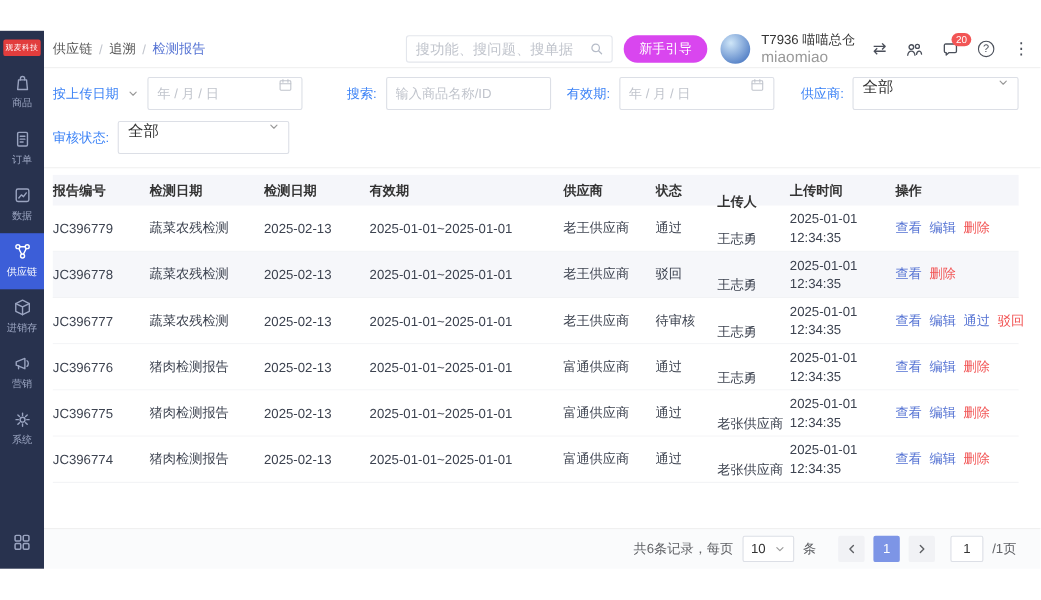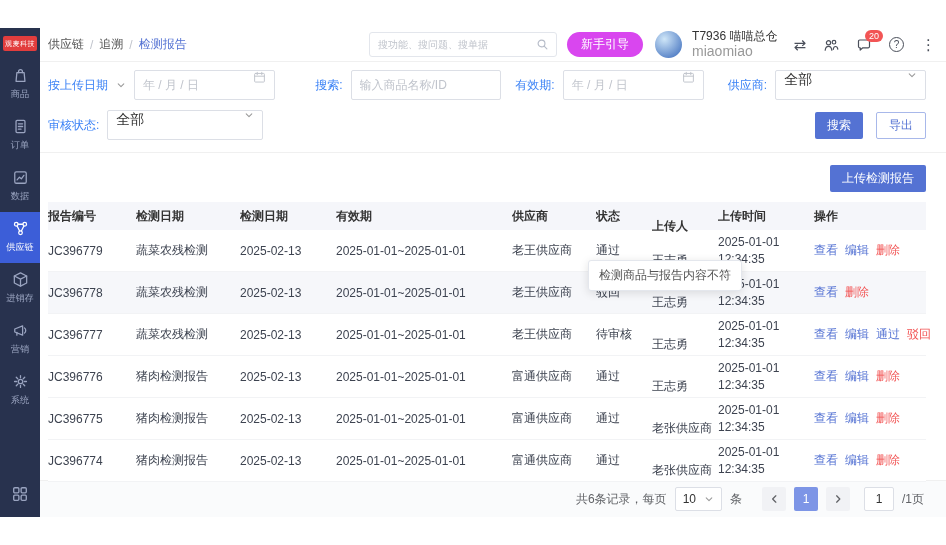--- a/index.html
+++ b/index.html
@@ -20,21 +20,21 @@
 
   
   .main{flex:1;display:flex;flex-direction:column;min-width:0;background:#fff;}
 
   
   .header{height:34px;display:flex;align-items:center;padding:0 10px 0 8px;border-bottom:1px solid #f0f0f0;flex-shrink:0;}
   .breadcrumb{font-size:12px;color:#555;display:flex;gap:6px;align-items:center;white-space:nowrap;}
   .breadcrumb .sep{color:#c0c4cc;}
   .breadcrumb .current{color:#5472d3;}
   .hdr-search{margin-left:auto;position:relative;width:188px;height:25px;border:1px solid #e3e6ec;border-radius:3px;display:flex;align-items:center;padding:0 26px 0 8px;background:#fff;}
-  .hdr-search input{border:none;outline:none;width:100%;font-size:10px;color:#333;background:transparent;}
+  .hdr-search input{border:none;outline:none;width:100%;font-size:13px;color:#333;background:transparent;}
   input::placeholder{color:#c0c4cc;}
   .hdr-search svg{position:absolute;right:7px;width:13px;height:13px;stroke:#b6bcc8;fill:none;stroke-width:1.4;stroke-linecap:round;}
   .guide-btn{margin-left:10px;background:#d946ef;color:#fff;font-size:12px;padding:4px 14px;border-radius:13px;border:none;cursor:pointer;white-space:nowrap;}
   .user{display:flex;align-items:center;margin-left:12px;gap:10px;cursor:pointer;}
   .avatar{width:27px;height:27px;border-radius:50%;background:radial-gradient(circle at 35% 30%,#cfe6f8,#5b86c9 75%);flex-shrink:0;}
   .user-meta{display:flex;flex-direction:column;line-height:1.2;}
   .user-name{font-size:12px;color:#333;white-space:nowrap;}
   .user-sub{font-size:14px;color:#999;}
   .hdr-icons{display:flex;align-items:center;gap:17px;margin-left:16px;color:#4a4f5a;}
   .hicon{font-size:15px;line-height:1;cursor:pointer;position:relative;display:flex;align-items:center;justify-content:center;}
@@ -254,31 +254,24 @@
       <div class="f-row">
         <span class="f-label">审核状态:</span>
         <div class="input-box select-box">
           <span class="val">全部</span>
           <span class="chev">
               <svg viewBox="0 0 12 10">
                 <path d="M2.5 3.5 6 7l3.5-3.5"></path>
               </svg>
             </span>
         </div>
-        <div class="f-actions">
-          <button class="btn-primary">搜索</button>
-          <button class="btn-outline">导出</button>
-        </div>
       </div>
     </section>
 
     <section class="table-section">
-      <div class="upload-row">
-        <button class="btn-primary">上传检测报告</button>
-      </div>
       <div class="table-wrap">
         <div class="thead">
           <span class="th c-id">报告编号</span>
           <span class="th c-name">检测日期</span>
           <span class="th c-date">检测日期</span>
           <span class="th c-validity">有效期</span>
           <span class="th c-supplier">供应商</span>
           <span class="th c-status">状态</span>
           <span class="th c-uploader">上传人</span>
           <span class="th c-time">上传时间</span>
@@ -369,21 +362,20 @@
     <span class="td c-status">通过</span>
     <span class="td c-uploader">老张供应商</span>
     <span class="td c-time"><span class="t1">2025-01-01</span><br><span class="t2">12:34:35</span></span>
     <span class="td c-actions">
                 <span class="act">查看</span>
                 <span class="act">编辑</span>
                 <span class="act danger">删除</span>
               </span>
   </div>
           </div>
-        <div class="tooltip">检测商品与报告内容不符</div>
       </div>
     </section>
 
     <footer class="pagination-bar">
       <span>共6条记录，每页</span>
       <div class="page-size">
         <span>10</span>
         <span class="chev">
             <svg viewBox="0 0 12 10">
               <path d="M2.5 3.5 6 7l3.5-3.5"></path>

